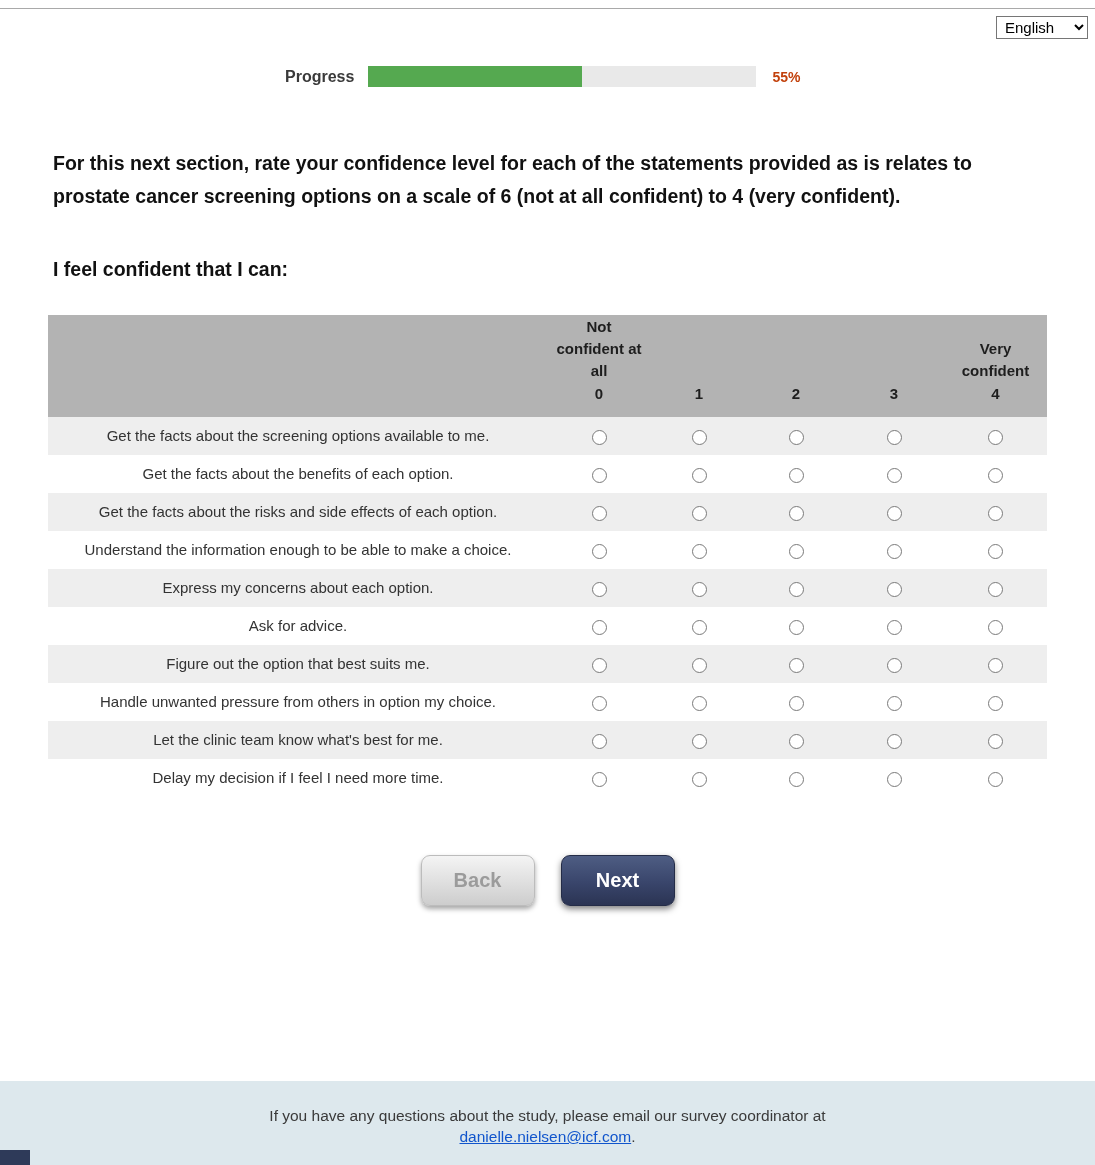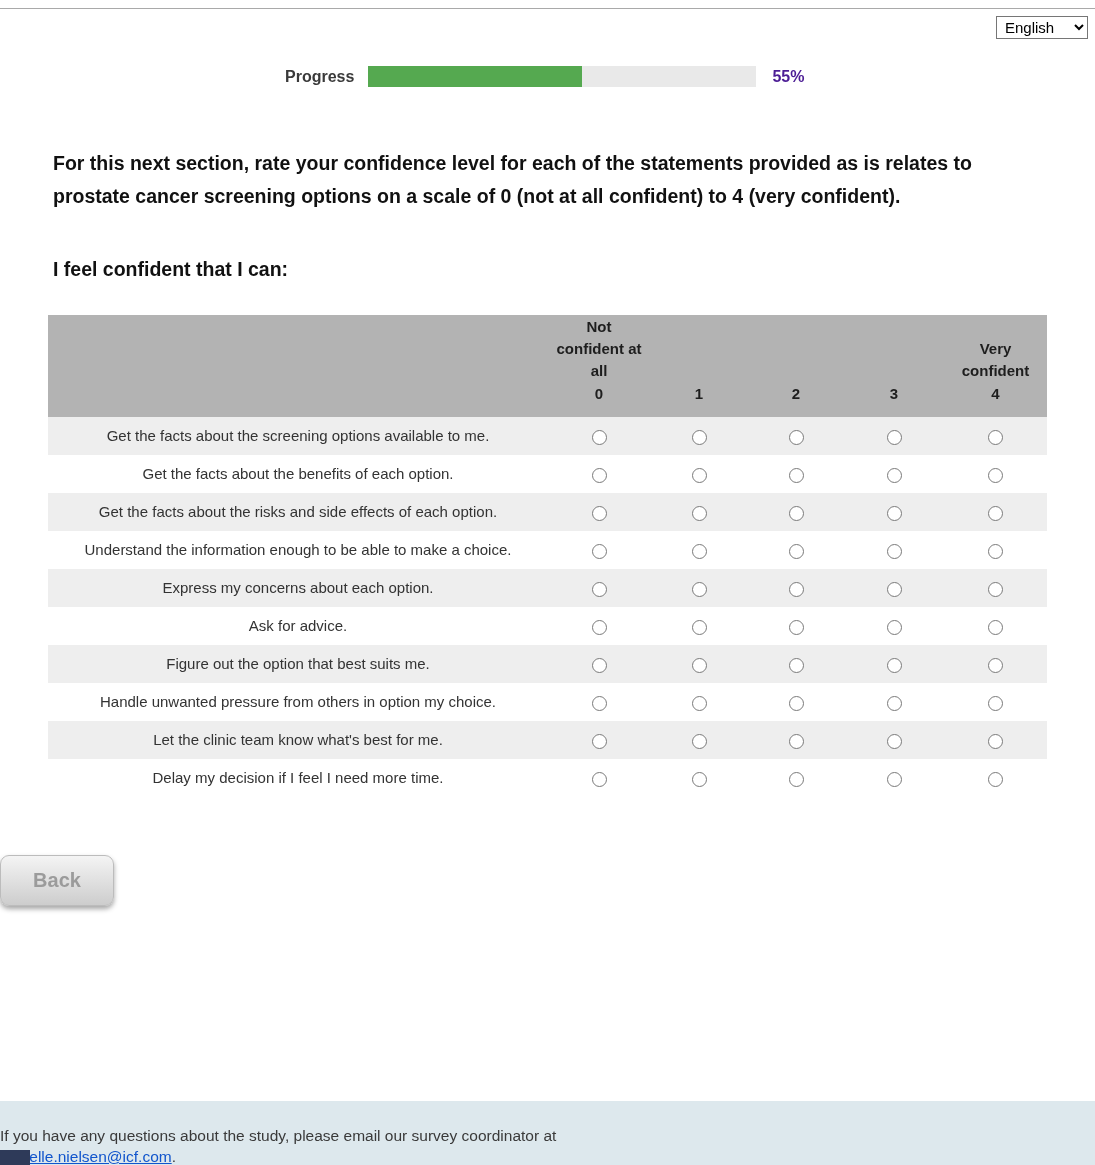--- a/index.html
+++ b/index.html
@@ -50,23 +50,23 @@
   .progress-track {
     width: 388px;
     height: 21px;
     background: #e9e9e9;
   }
   .progress-fill {
     height: 100%;
     background: #55a950;
   }
   .progress-pct {
-    font-size: 16px;
-    font-weight: 700;
-    color: #4c1d95;
+    font-size: 14px;
+    font-weight: 700;
+    color: #c2410c;
     margin-left: 16px;
   }
   .instructions {
     margin: 60px 45px 0 53px;
     font-size: 19.5px;
     font-weight: 700;
     line-height: 33px;
     color: #111;
   }
   .subheading {
@@ -118,20 +118,21 @@
     height: 15px;
     border: 1px solid #7a7a7a;
     border-radius: 50%;
     background: #fff;
     margin: 0;
     cursor: pointer;
     vertical-align: middle;
   }
   .buttons-row {
     display: flex;
+    justify-content: center;
     gap: 26px;
     margin-top: 58px;
   }
   .btn {
     width: 114px;
     height: 51px;
     border-radius: 9px;
     font-family: "Liberation Sans", sans-serif;
     font-size: 20px;
     font-weight: 700;
@@ -146,22 +147,23 @@
   .btn-next {
     background: linear-gradient(#4e5d83 0%, #39456b 55%, #2b3453 100%);
     border: 1px solid #242c47;
     color: #ffffff;
     box-shadow: 0 3px 6px rgba(0,0,0,0.5);
   }
   .footer {
     margin-top: auto;
     position: relative;
     background: #dde8ed;
-    height: 64px;
+    height: 84px;
     padding-top: 24px;
+    text-align: center;
     font-size: 15.5px;
     line-height: 21px;
     color: #3a3a3a;
   }
   .footer a {
     color: #1155cc;
     text-decoration: underline;
     cursor: pointer;
   }
   .footer-corner {
@@ -186,21 +188,21 @@
   </div>
 
   <div class="progress-row">
     <span class="progress-label">Progress</span>
     <div class="progress-track">
       <div class="progress-fill" style="width:55%"></div>
     </div>
     <span class="progress-pct">55%</span>
   </div>
 
-  <p class="instructions">For this next section, rate your confidence level for each of the statements provided as is relates to prostate cancer screening options on a scale of 0 (not at all confident) to 4 (very confident).</p>
+  <p class="instructions">For this next section, rate your confidence level for each of the statements provided as is relates to prostate cancer screening options on a scale of 6 (not at all confident) to 4 (very confident).</p>
   <p class="subheading">I feel confident that I can:</p>
 
   <table class="confidence">
     <colgroup>
       <col style="width:500px">
         <col style="width:102px">
         <col style="width:98px">
         <col style="width:96px">
         <col style="width:100px">
         <col style="width:103px">
@@ -306,20 +308,21 @@
         <td><input type="radio" name="q10" style=""></td>
         <td><input type="radio" name="q10" style=""></td>
         <td><input type="radio" name="q10" style=""></td>
         <td><input type="radio" name="q10" style=""></td>
       </tr>
     </tbody>
   </table>
 
   <div class="buttons-row">
     <button class="btn btn-back">Back</button>
+    <button class="btn btn-next">Next</button>
   </div>
 
   <div class="footer">
     <span>If you have any questions about the study, please email our survey coordinator at</span><br>
     <a>danielle.nielsen@icf.com</a><span>.</span>
     <div class="footer-corner"></div>
   </div>
 </div>
 
 </body></html>

